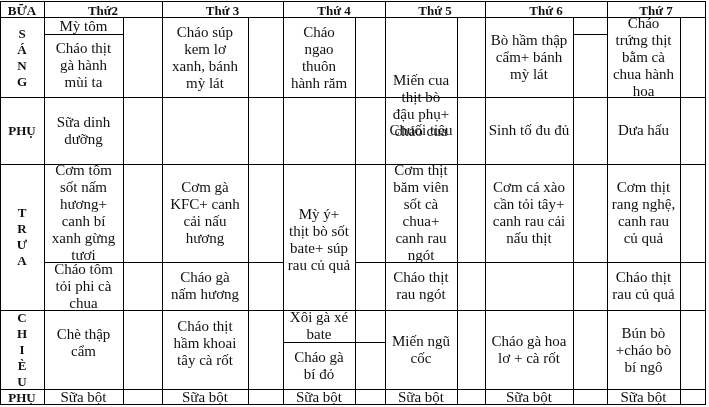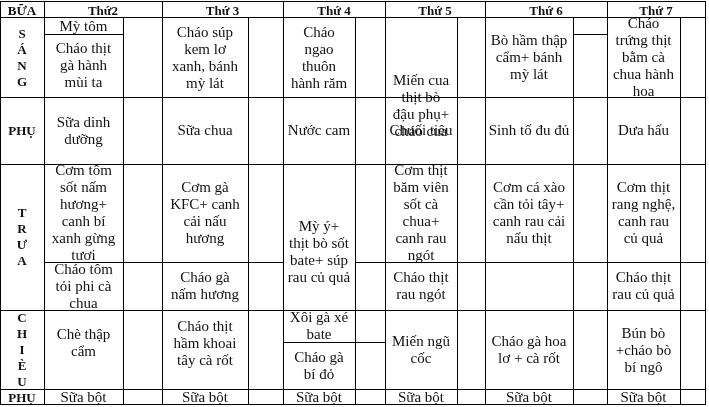--- a/index.html
+++ b/index.html
@@ -63,42 +63,40 @@
 cẩm+ bánh
 mỳ lát</div>
   <div class="cell" style="left:607px;top:18px;width:73px;height:79px;">Cháo
 trứng thịt
 bằm cà
 chua hành
 hoa</div>
 
   <div class="cell" style="left:44px;top:97px;width:79px;height:67px;">Sữa dinh
 dưỡng</div>
-  <div class="cell" style="left:162px;top:97px;width:86px;height:67px;">Sữa chua</div>
-  <div class="cell" style="left:283px;top:97px;width:72px;height:67px;">Nước cam</div>
   <div class="cell" style="left:385px;top:97px;width:72px;height:67px;">Chuối tiêu</div>
   <div class="cell" style="left:485px;top:97px;width:88px;height:67px;">Sinh tố đu đủ</div>
   <div class="cell" style="left:44px;top:164px;width:79px;height:98px;">Cơm tôm
 sốt nấm
 hương+
 canh bí
 xanh gừng
 tươi</div>
 
   <div class="cell" style="left:607px;top:97px;width:73px;height:67px;">Dưa hấu</div>
   <div class="cell" style="left:44px;top:262px;width:79px;height:48px;">Cháo tôm
 tỏi phi cà
 chua</div>
   <div class="cell" style="left:162px;top:164px;width:86px;height:98px;">Cơm gà
 KFC+ canh
 cải nấu
 hương</div>
   <div class="cell" style="left:162px;top:262px;width:86px;height:48px;">Cháo gà
 nấm hương</div>
-  <div class="cell" style="left:283px;top:176px;width:72px;height:146px;align-items:flex-start;padding-top:42px;">Mỳ ý+
+  <div class="cell" style="left:283px;top:164px;width:72px;height:146px;align-items:flex-start;padding-top:42px;">Mỳ ý+
 thịt bò sốt
 bate+ súp
 rau củ quả</div>
   <div class="cell" style="left:385px;top:164px;width:72px;height:98px;">Cơm thịt
 băm viên
 sốt cà
 chua+
 canh rau
 ngót</div>
   <div class="cell" style="left:385px;top:262px;width:72px;height:48px;">Cháo thịt

